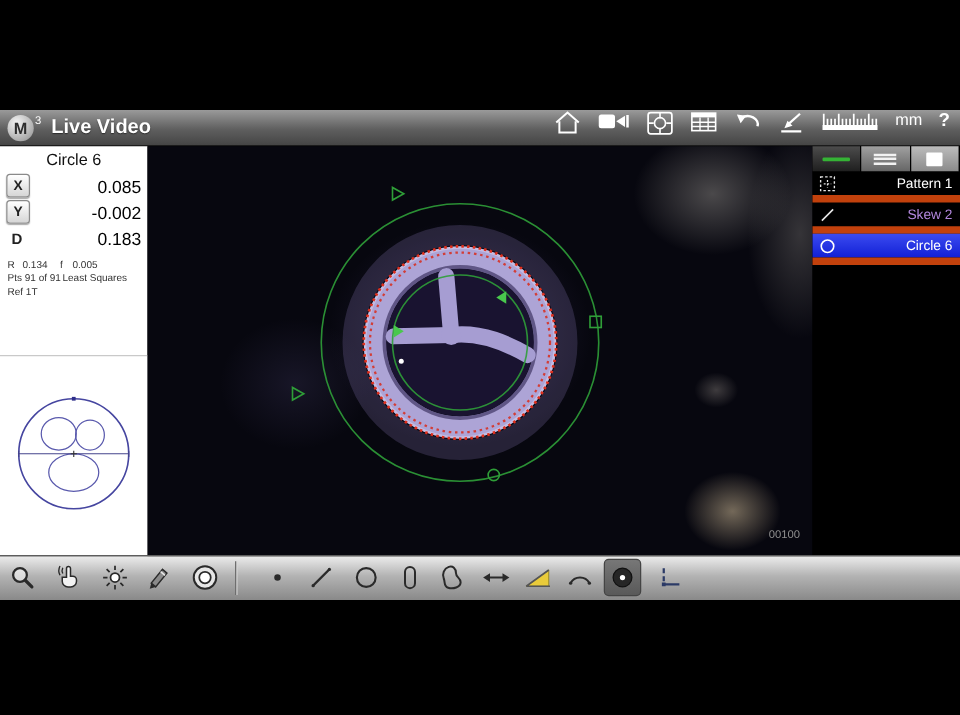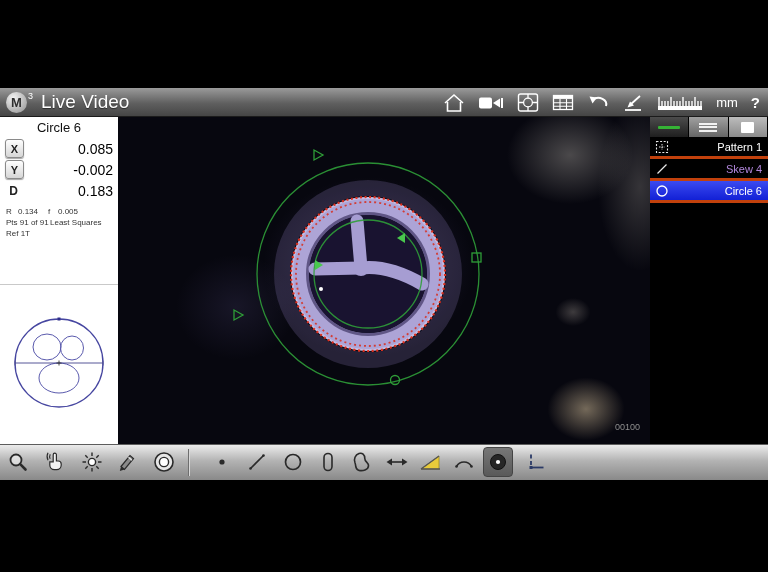--- a/index.html
+++ b/index.html
@@ -9,22 +9,22 @@
   
   .titlebar{position:absolute;left:0;top:88px;width:768px;height:29px;
     background:linear-gradient(#9a9a9a,#5f5f5f 55%,#454545);
     border-bottom:1px solid #1b1b1b;display:flex;align-items:center;box-sizing:border-box;}
   .logo-wrap{display:flex;align-items:flex-start;margin-left:6px;}
   .logo-circle{width:21px;height:21px;border-radius:50%;
     background:radial-gradient(circle at 35% 30%, #f4f4f4, #8e8e8e);
     display:flex;align-items:center;justify-content:center;
     font-weight:bold;font-size:13px;color:#2e2e2e;}
   .logo-sup{color:#fff;font-size:9px;margin-left:1px;margin-top:-1px;}
-  .tb-title{color:#fff;font-size:19px;margin-left:8px;text-shadow:0 1px 1px rgba(0,0,0,.5);}
-  .tb-icons{position:absolute;right:8px;top:0;height:29px;display:flex;align-items:center;gap:13px;}
+  .tb-title{color:#fff;font-size:16px;margin-left:8px;text-shadow:0 1px 1px rgba(0,0,0,.5);font-weight:bold;}
+  .tb-icons{position:absolute;right:8px;top:0;height:29px;display:flex;align-items:flex-start;gap:13px;}
   .tb-btn{display:flex;align-items:center;justify-content:center;cursor:default;}
   .tb-units{color:#fff;font-size:13px;}
   .tb-help{color:#fff;font-size:15px;font-weight:bold;}
 
   
   .left-panel{position:absolute;left:0;top:117px;width:118px;height:327px;background:#fff;box-sizing:border-box;}
   .feat-name{text-align:center;font-size:13px;color:#111;padding-top:3px;height:18px;}
   .axis-row{display:flex;align-items:center;height:21px;padding:0 5px;}
   .axis-btn{width:17px;height:17px;border:1px solid #8a8a8a;border-radius:3px;
     background:linear-gradient(#ffffff,#d6d6d6);box-shadow:0 1px 1px rgba(0,0,0,.35);
@@ -52,21 +52,21 @@
   
   .right-panel{position:absolute;left:650px;top:117px;width:118px;height:327px;background:#000;}
   .layer-bar{height:20px;display:flex;}
   .layer-seg{flex:1;display:flex;flex-direction:column;align-items:center;justify-content:center;border-right:1px solid #000;box-sizing:border-box;}
   .seg-dark{background:linear-gradient(#4c4c4c,#1f1f1f);}
   .seg-mid{background:linear-gradient(#a0a0a0,#666);}
   .seg-light{background:linear-gradient(#bcbcbc,#8b8b8b);}
   .green-bar{width:22px;height:3px;background:#35b335;border-radius:1px;}
   .hamburger span{display:block;width:18px;height:2px;background:#f2f2f2;margin:1.5px 0;}
   .white-square{width:13px;height:11px;background:#fff;border-radius:1px;}
-  .feat-row{height:19px;display:flex;align-items:center;border-bottom:3px solid #c2410c;color:#fff;font-size:11px;}
+  .feat-row{height:19px;display:flex;align-items:center;border-bottom:6px solid #c2410c;color:#fff;font-size:11px;}
   .feat-icon{width:23px;display:flex;justify-content:center;}
   .feat-label{flex:1;text-align:right;padding-right:6px;}
   .feat-row.selected{background:linear-gradient(#3b4bf0,#1220d6);}
   .feat-row.skew .feat-label{color:#b287dd;}
 
   
   .bottom-toolbar{position:absolute;left:0;top:444px;width:768px;height:36px;
     background:linear-gradient(#ececec,#b3b3b3 45%,#898989);border-top:1px solid #5d5d5d;box-sizing:border-box;}
   .tool{position:absolute;top:2px;width:30px;height:30px;display:flex;align-items:center;justify-content:center;}
   .tool.pressed{background:linear-gradient(#777,#595959);border:1px solid #444;border-radius:4px;box-sizing:border-box;}
@@ -241,21 +241,21 @@
           </svg>
       </span>
       <span class="feat-label">Pattern 1</span>
     </div>
     <div class="feat-row skew">
       <span class="feat-icon">
         <svg width="14" height="14" viewBox="0 0 14 14">
             <path d="M2.5 11.5 L11.5 2.5" stroke="#e8e8e8" stroke-width="1.3"></path>
           </svg>
       </span>
-      <span class="feat-label">Skew 4</span>
+      <span class="feat-label">Skew 2</span>
     </div>
     <div class="feat-row selected">
       <span class="feat-icon">
         <svg width="14" height="14" viewBox="0 0 14 14">
             <circle cx="7" cy="7" r="5" fill="none" stroke="#fff" stroke-width="1.3"></circle>
           </svg>
       </span>
       <span class="feat-label">Circle 6</span>
     </div>
   </div>

